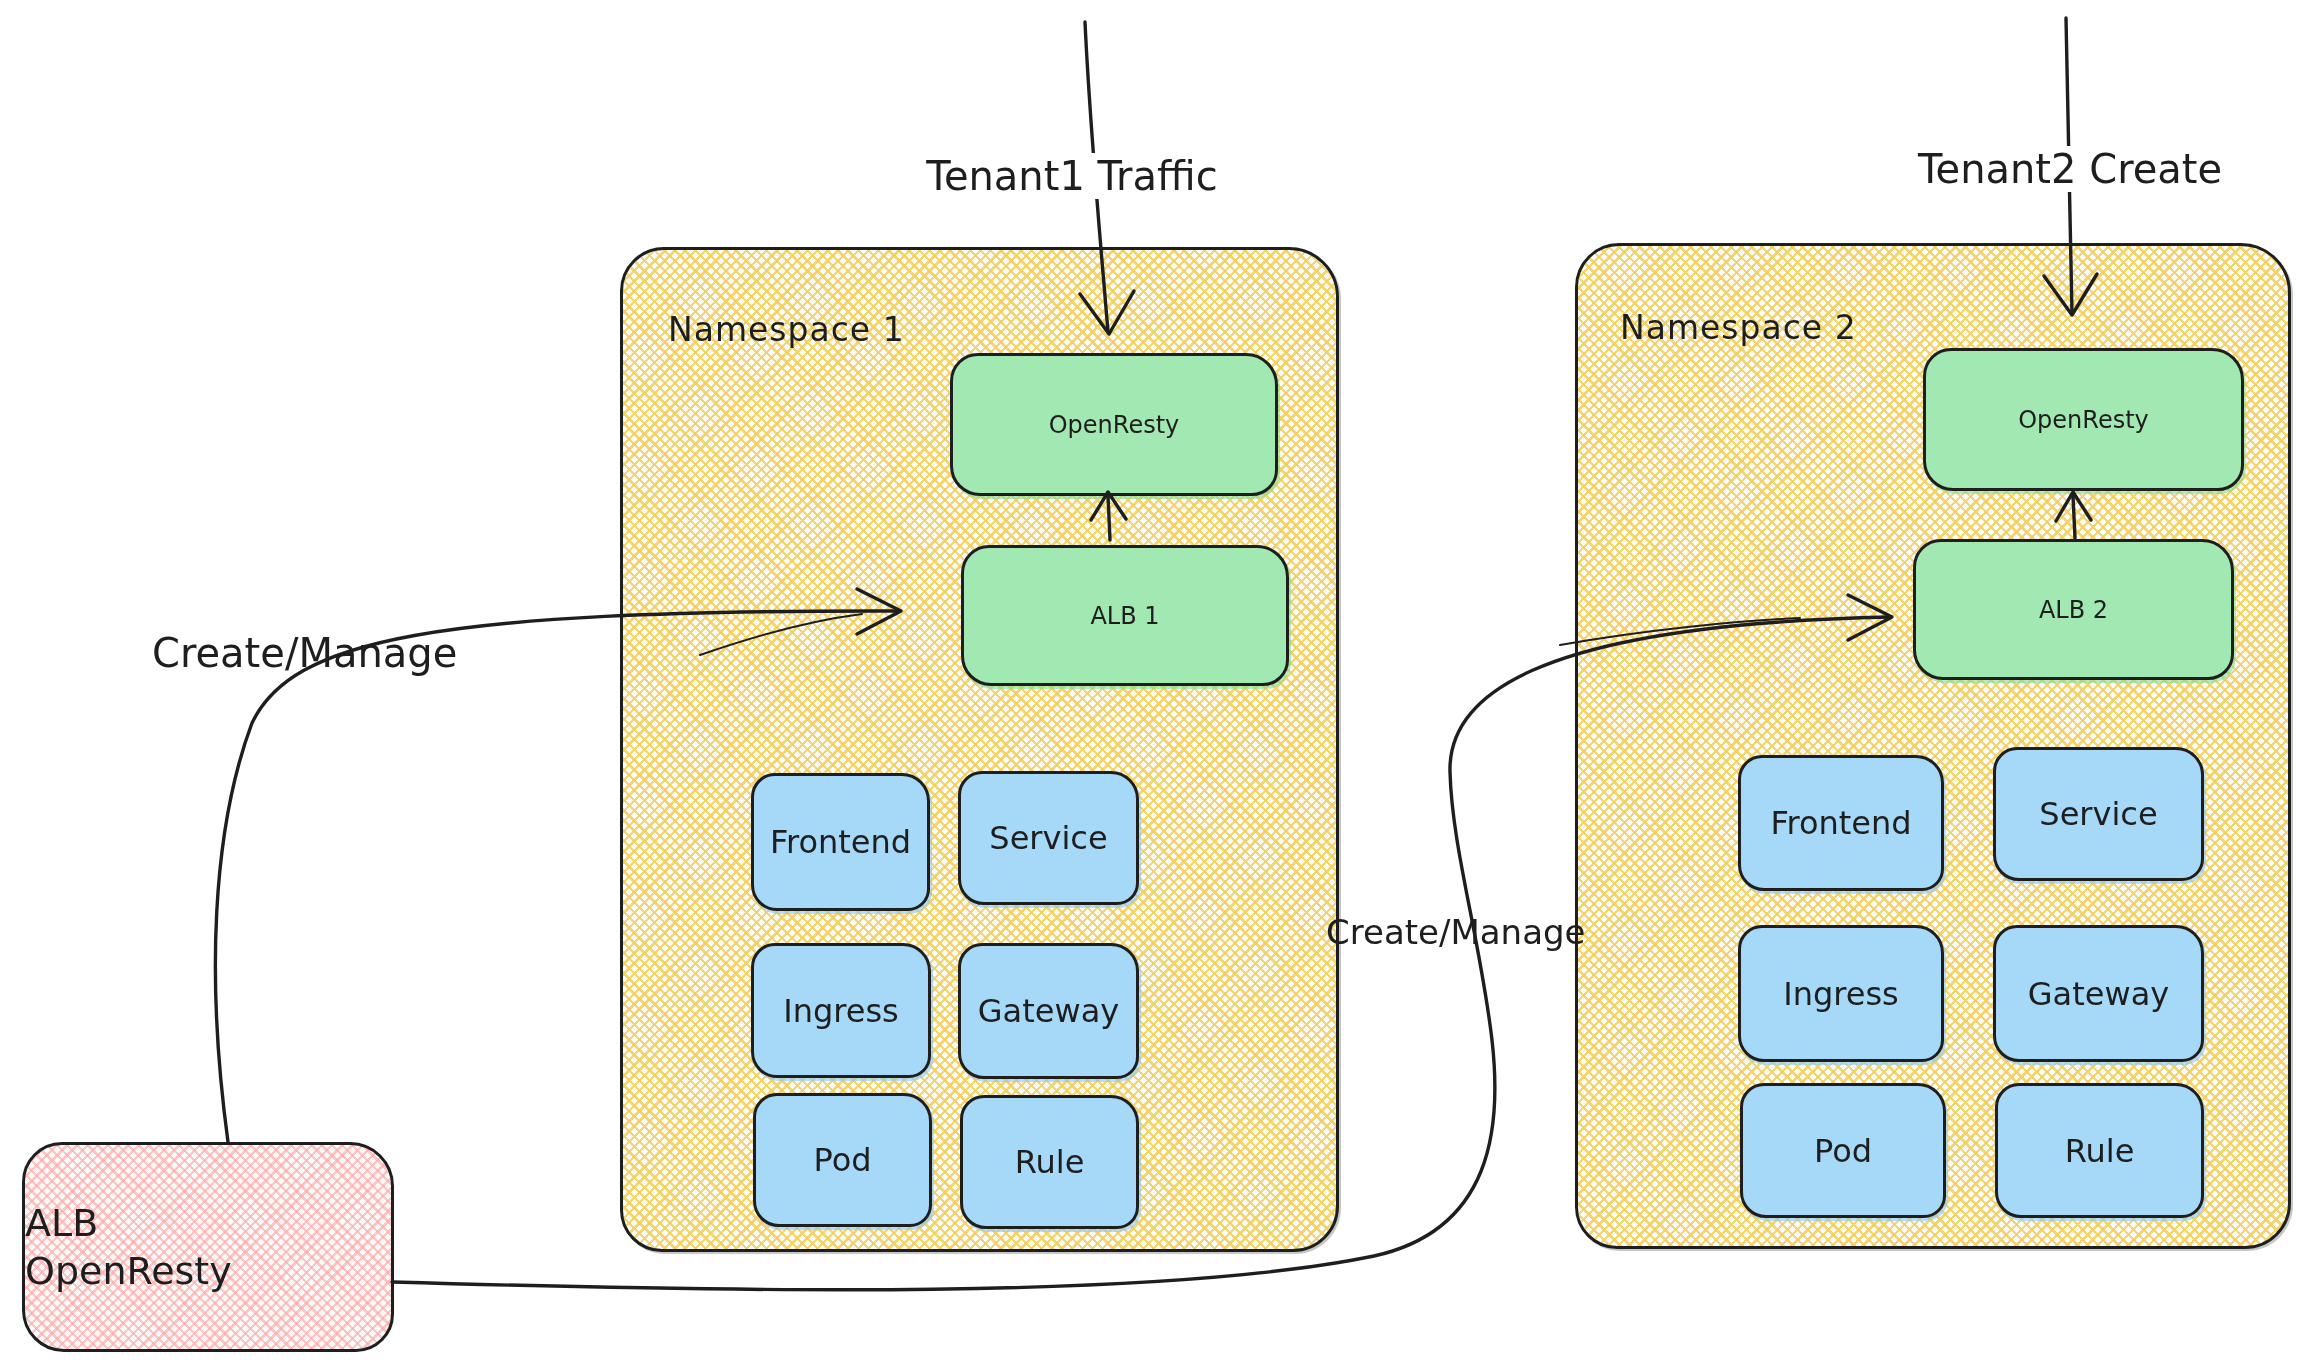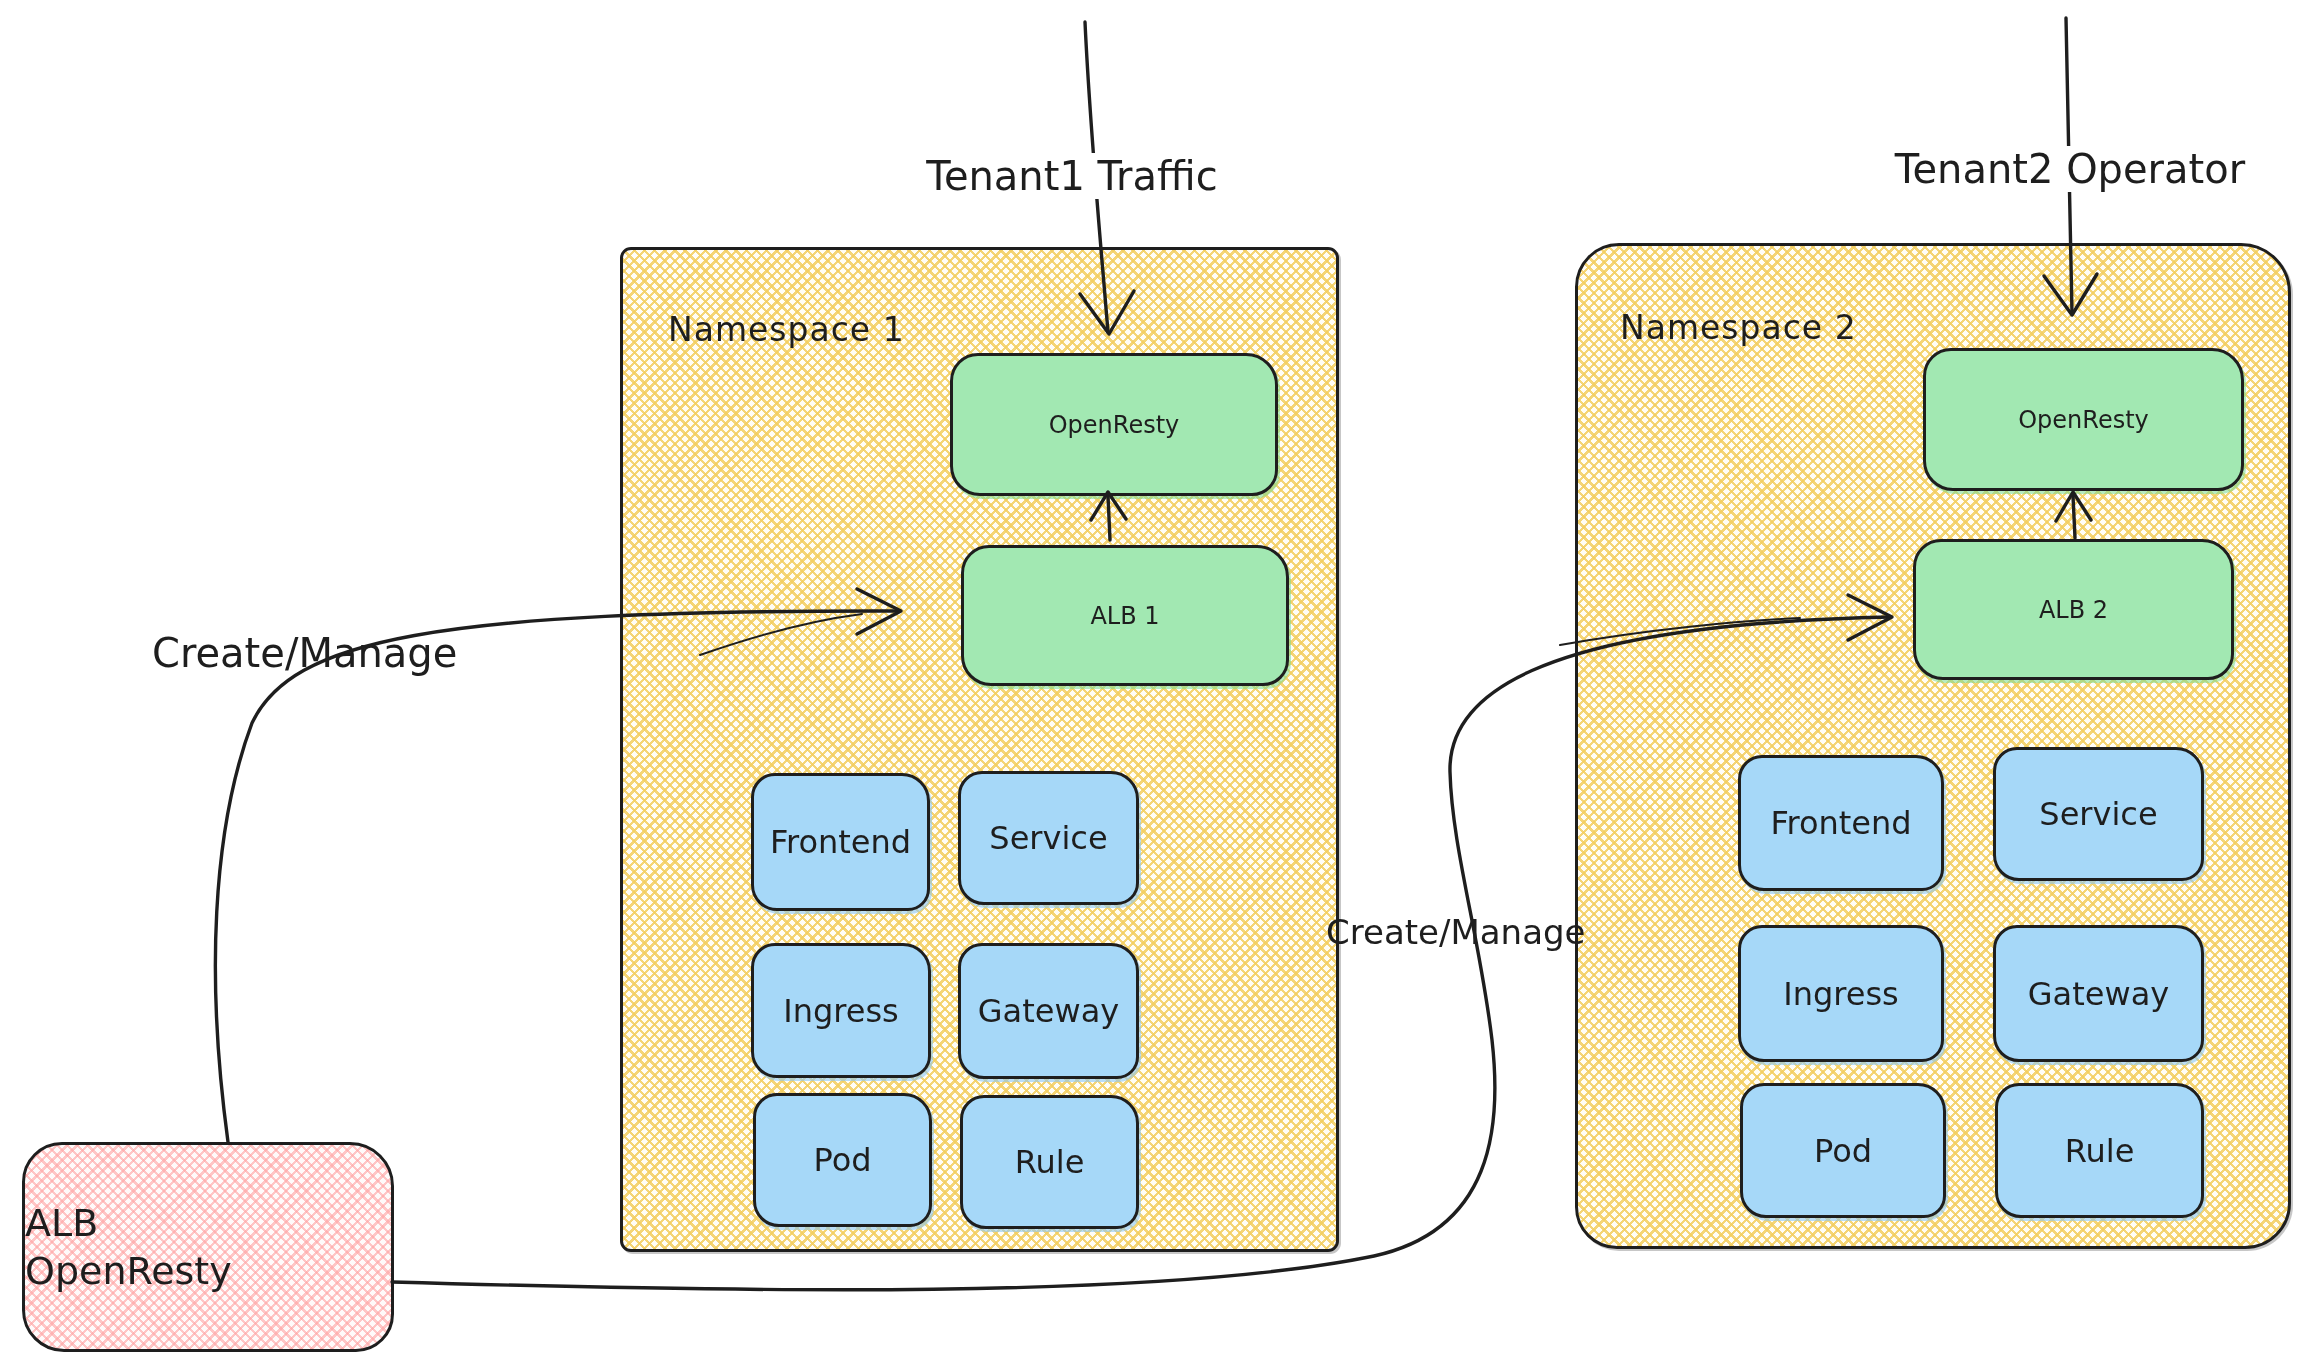--- a/index.html
+++ b/index.html
@@ -32,21 +32,21 @@
 
   .arrows{position:absolute;left:0;top:0;z-index:5;pointer-events:none;}
   .float-label{position:absolute;z-index:6;font-size:40px;white-space:nowrap;}
   .traffic{transform:translateX(-50%);background:#ffffff;padding:0 10px;}
 </style>
 </head>
 <body>
 
 <div class="canvas">
 
-  <div class="ns" style="left:620px;top:247px;width:713px;height:999px;border-radius:11px;">
+  <div class="ns" style="left:620px;top:247px;width:713px;height:999px;">
     <div class="ns-title" style="left:45px;top:60px;">Namespace 1</div>
 
     <div class="box green" style="left:327px;top:103px;width:322px;height:137px;">OpenResty</div>
     <div class="box green" style="left:318px;top:295px;width:322px;height:135px;margin-left:20px;">ALB 1</div>
 
     <div class="box blue" style="left:128px;top:523px;width:173px;height:132px;">Frontend</div>
     <div class="box blue" style="left:335px;top:521px;width:175px;height:128px;">Service</div>
     <div class="box blue" style="left:128px;top:693px;width:174px;height:129px;">Ingress</div>
     <div class="box blue" style="left:335px;top:693px;width:175px;height:130px;">Gateway</div>
     <div class="box blue" style="left:130px;top:843px;width:173px;height:128px;">Pod</div>
@@ -91,17 +91,17 @@
       <path d="M857 589 L901 611 L857 634"></path>
       <path d="M700 655 C760 634 815 620 862 614" stroke-width="2"></path>
 
       <path d="M392 1282 C740 1292 1160 1300 1374 1256 C1492 1230 1502 1128 1492 1040 C1480 938 1452 848 1450 772 C1448 700 1524 625 1890 617"></path>
       <path d="M1848 595 L1892 617 L1848 640"></path>
       <path d="M1560 645 C1645 630 1735 621 1800 618" stroke-width="2"></path>
     </g>
   </svg>
 
   <div class="float-label traffic" style="left:1072px;top:153px;">Tenant1 Traffic</div>
-  <div class="float-label traffic" style="left:2070px;top:146px;">Tenant2 Operator</div>
+  <div class="float-label traffic" style="left:2070px;top:146px;">Tenant2 Create</div>
   <div class="float-label" style="left:152px;top:630px;">Create/Manage</div>
   <div class="float-label" style="left:1326px;top:912px;font-size:34px;">Create/Manage</div>
 
 </div>
 
 </body></html>

